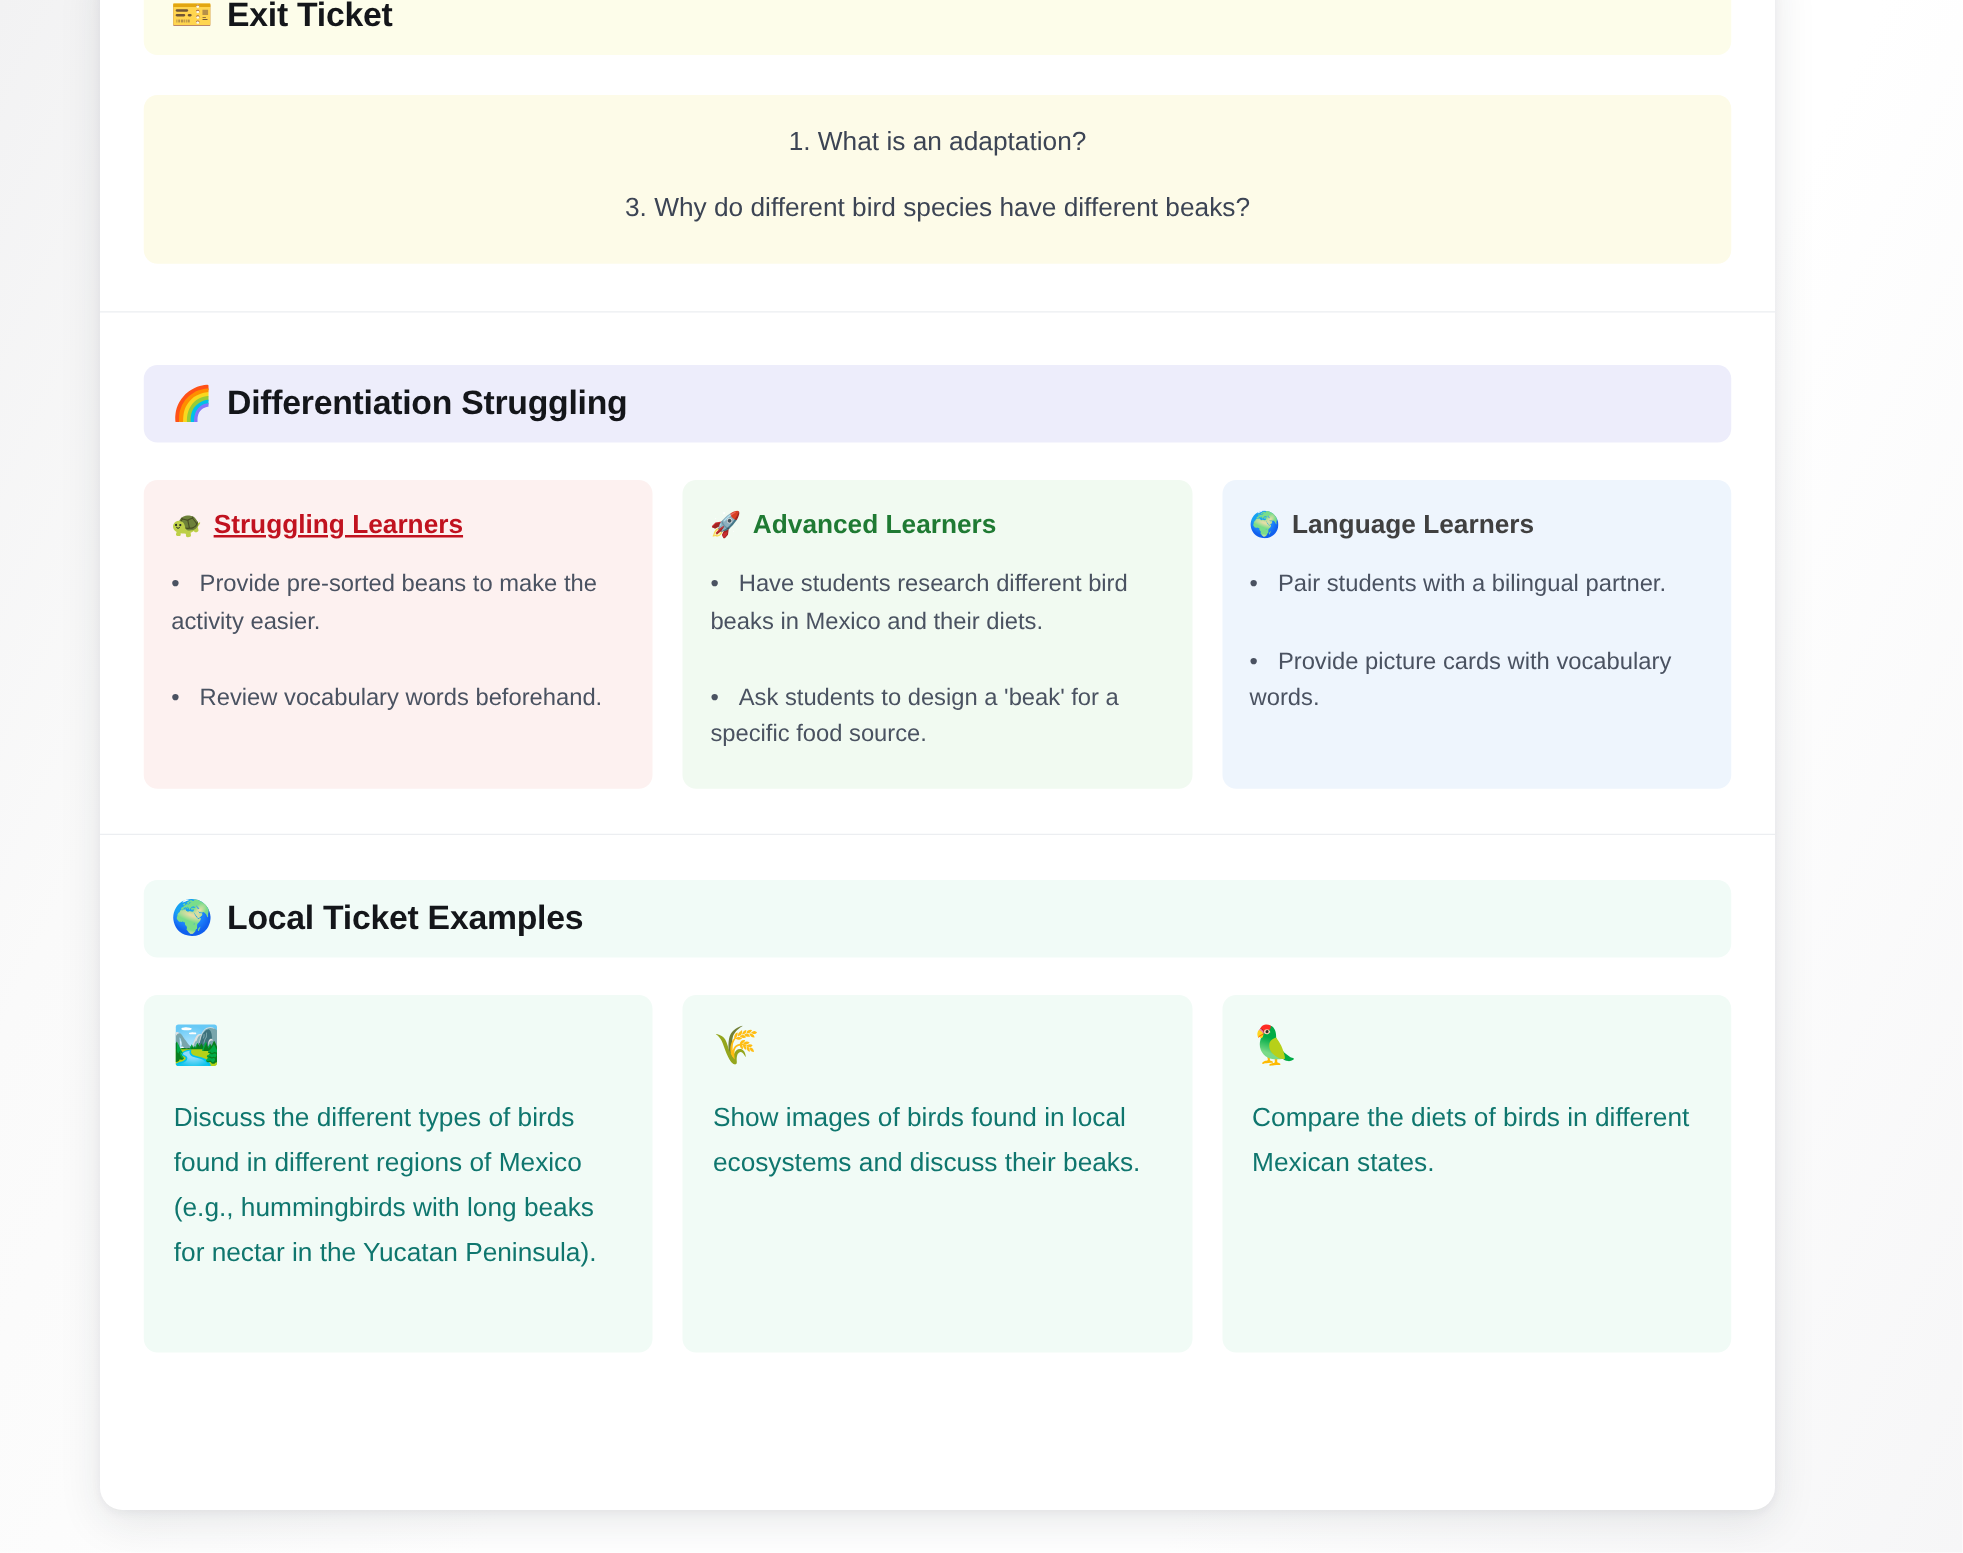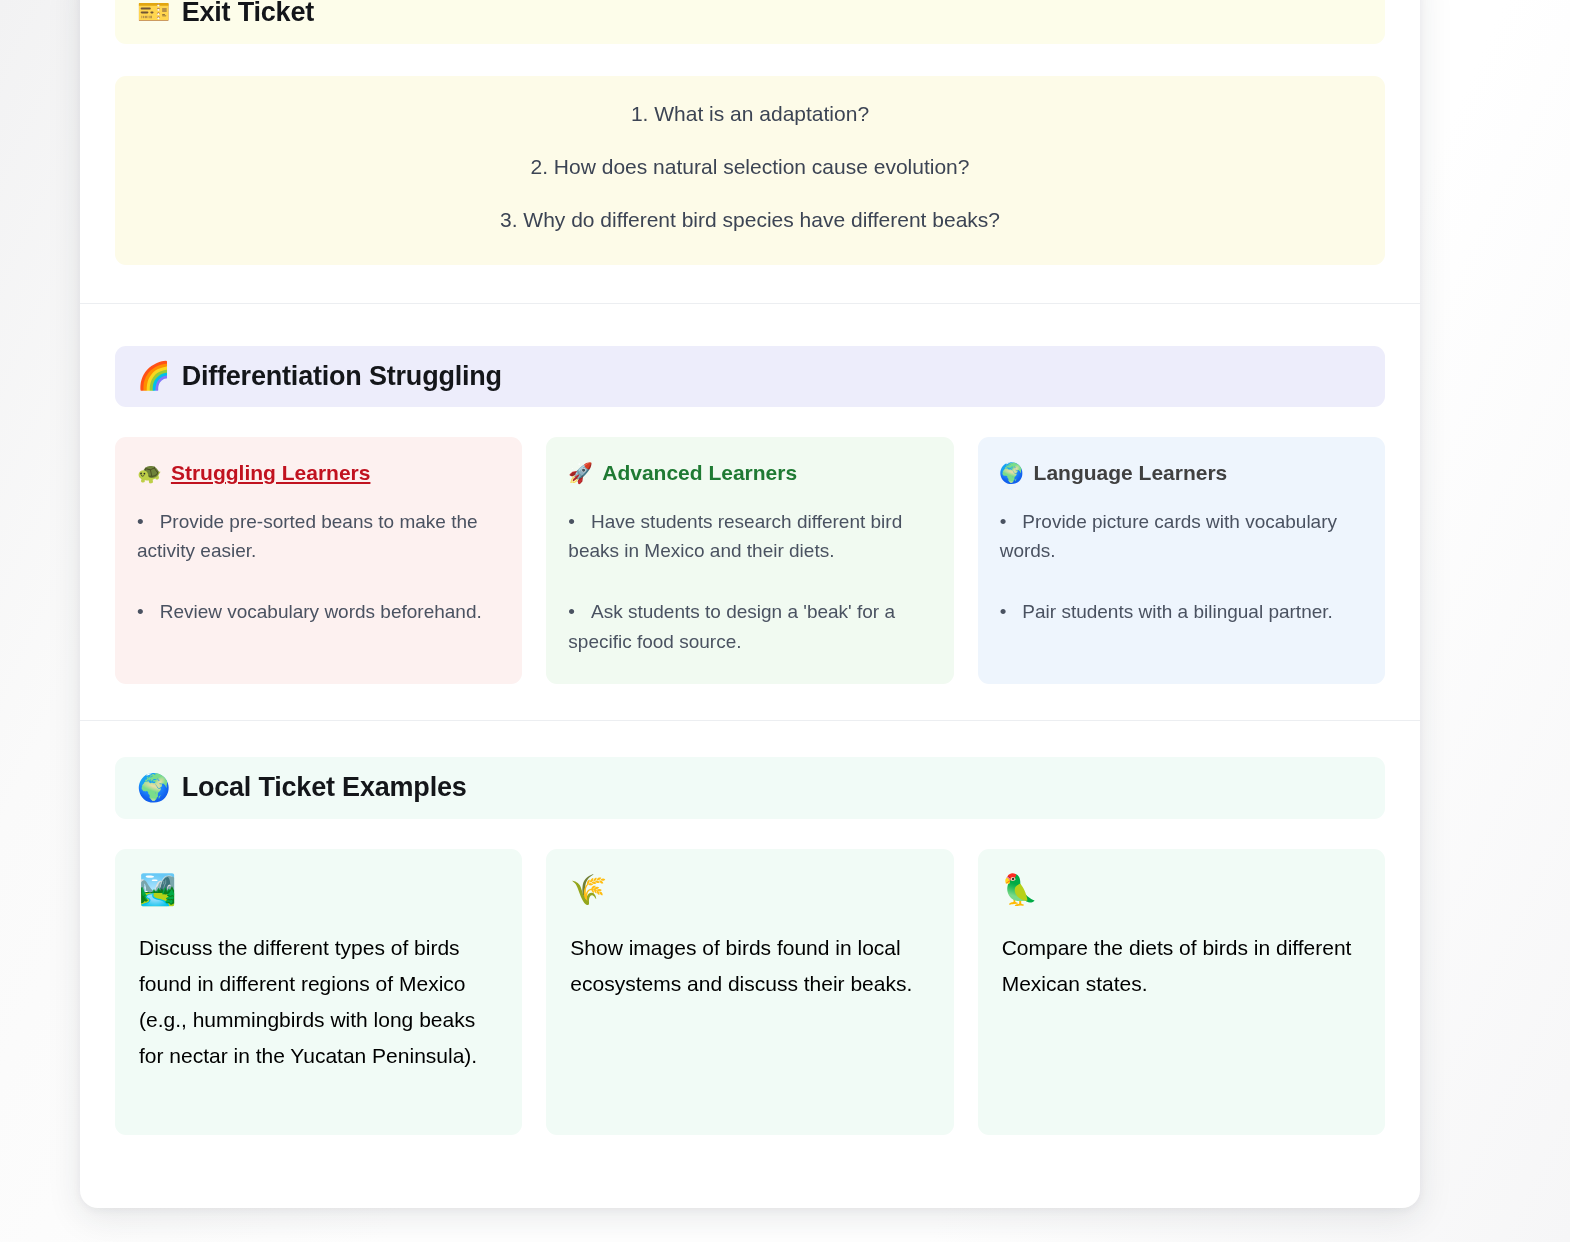--- a/index.html
+++ b/index.html
@@ -133,39 +133,38 @@
     min-height: 286px;
   }
   .ctx-card .ctx-emoji {
     font-size: 30px;
     line-height: 1;
     display: block;
     margin-bottom: 25px;
   }
   .ctx-card .ctx-text {
     font-size: 21px;
-    color: #000000;
+    color: #0f766e;
     line-height: 1.72;
   }
 </style>
 </head>
 <body>
 
 <div id="lesson-sheet">
 
   <div class="section" id="exit-ticket-section">
 
     <div class="banner banner-ticket">
       <span class="emoji">🎫</span>
       <span class="banner-title">Exit Ticket</span>
     </div>
 
     <div id="exit-ticket-body">
       <div class="eq-line">1. What is an adaptation?</div>
-      <div class="eq-line">2. How does natural selection cause evolution?</div>
       <div class="eq-line">3. Why do different bird species have different beaks?</div>
     </div>
 
     <div style="height:38px"></div>
   </div>
 
   <div class="section-divider"></div>
 
   <div class="section" id="differentiation-section" style="padding-top:42px;">
 
@@ -192,22 +191,22 @@
         </div>
         <div class="diff-bullet"><span class="dot">•</span><span>Have students research different bird beaks in Mexico and their diets.</span></div>
         <div class="diff-bullet"><span class="dot">•</span><span>Ask students to design a 'beak' for a specific food source.</span></div>
       </div>
 
       <div class="diff-card language">
         <div class="diff-head">
           <span class="emoji">🌍</span>
           <span class="diff-head-text">Language Learners</span>
         </div>
+        <div class="diff-bullet"><span class="dot">•</span><span>Pair students with a bilingual partner.</span></div>
         <div class="diff-bullet"><span class="dot">•</span><span>Provide picture cards with vocabulary words.</span></div>
-        <div class="diff-bullet"><span class="dot">•</span><span>Pair students with a bilingual partner.</span></div>
       </div>
 
     </div>
   </div>
 
   <div class="section-divider"></div>
 
   <div class="section" id="local-context-section">
 
     <div class="banner banner-globe">

